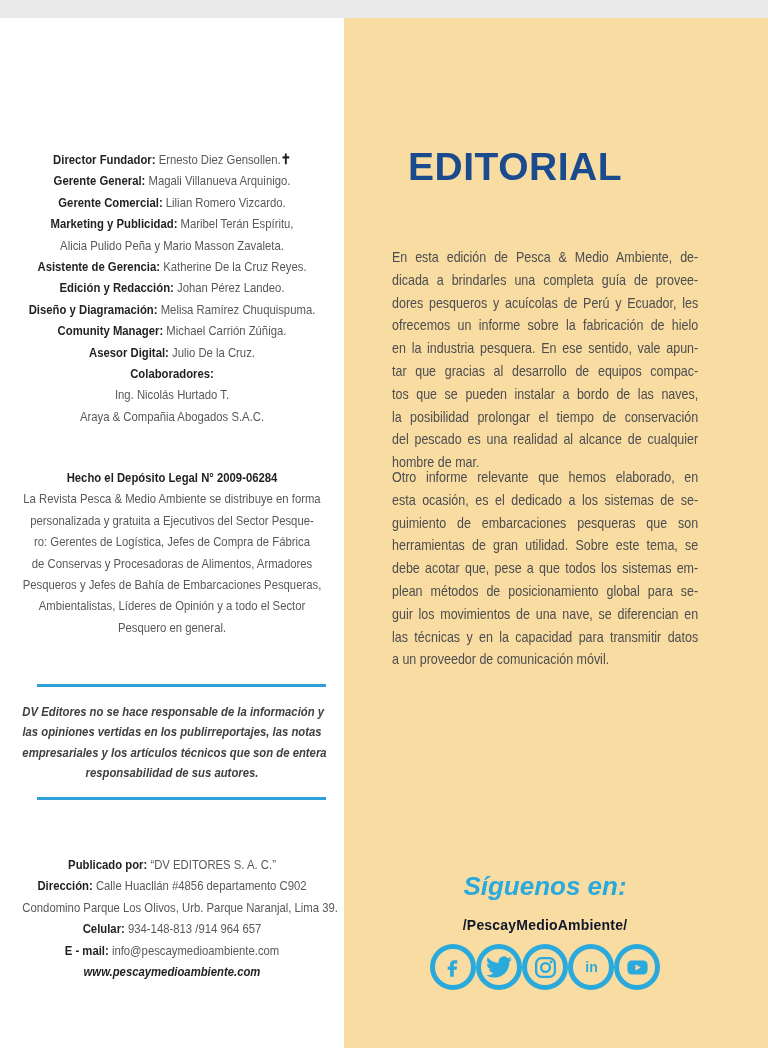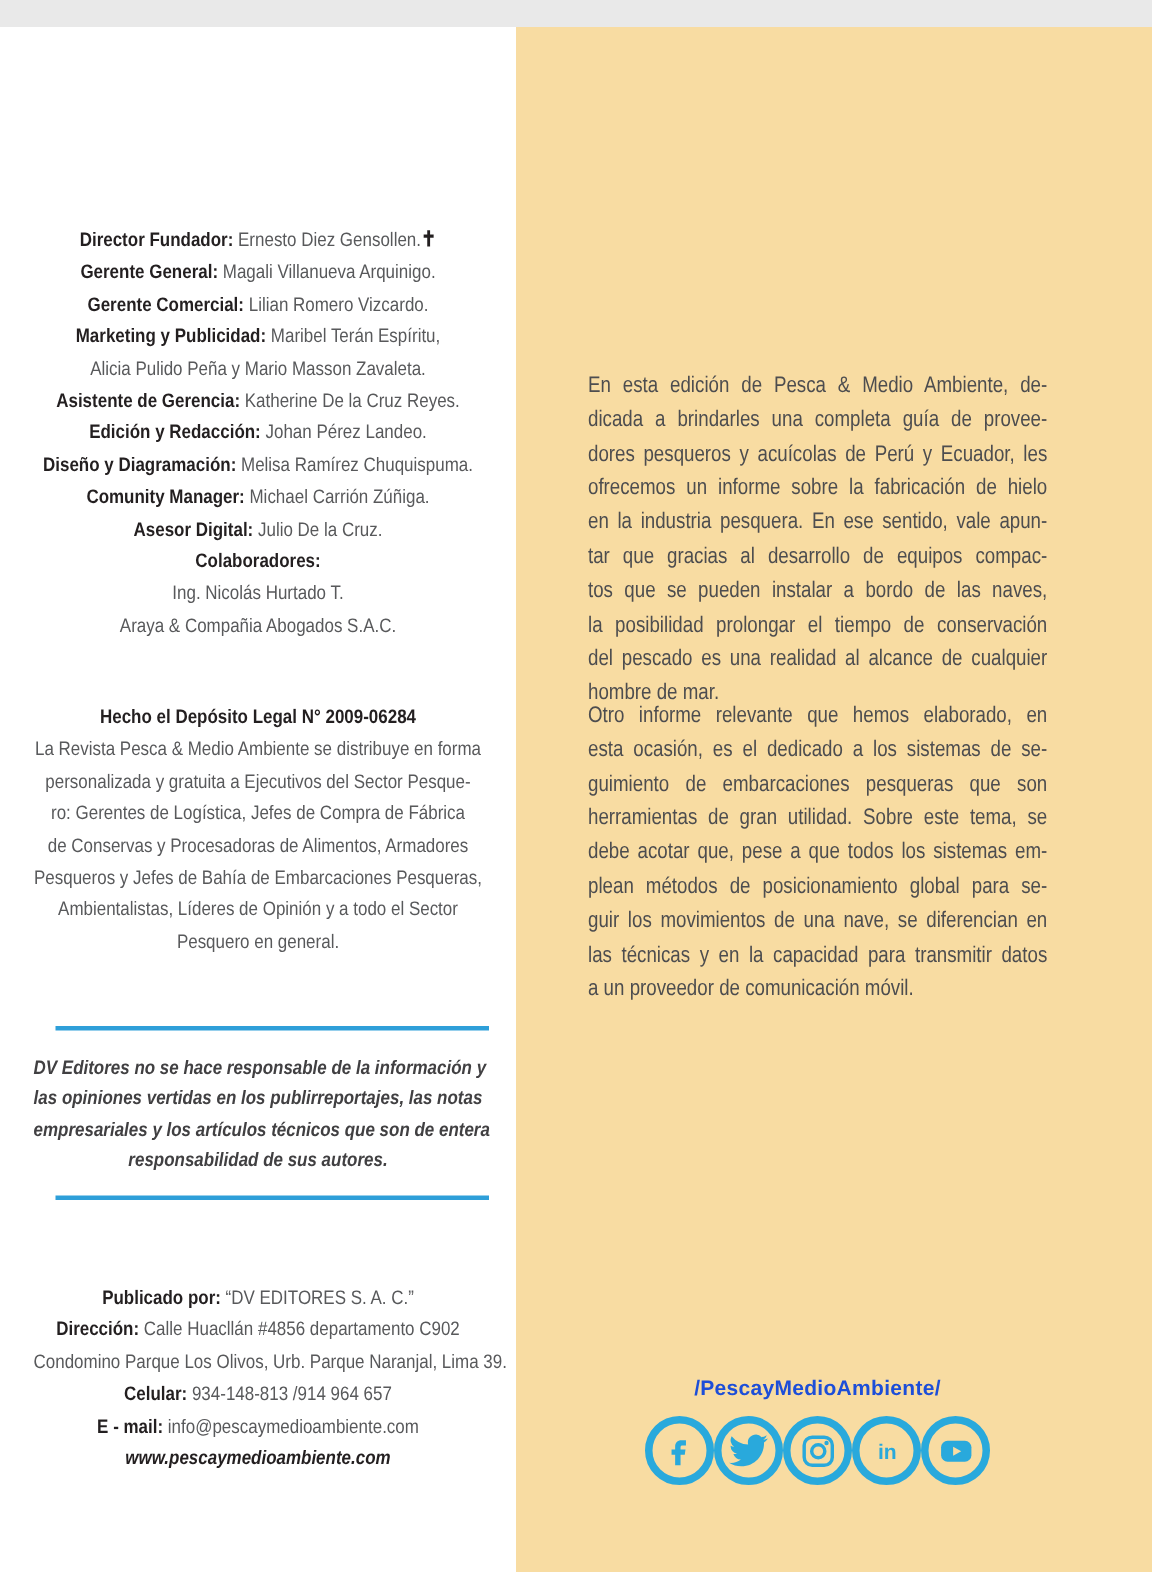--- a/index.html
+++ b/index.html
@@ -39,21 +39,21 @@
   .epara { position:absolute; left:48px; width:368px; transform:scaleX(.832); transform-origin:0 0; }
   .epara1 { top:228px; }
   .epara2 { top:448px; }
   .jline { font-size:15px; line-height:22.8px; color:#4D4D4F;
            text-align:justify; text-align-last:justify; }
   .jlast { text-align-last:left; }
 
   .siguenos { position:absolute; left:48px; top:853px; width:306px; text-align:center;
               font-size:26px; font-style:italic; font-weight:bold; color:#29A9DC; }
   .handle { position:absolute; left:48px; top:899px; width:306px; text-align:center;
-            font-size:14px; font-weight:bold; color:#1d4ed8; letter-spacing:.2px; }
+            font-size:14px; font-weight:bold; color:#0f172a; letter-spacing:.2px; }
   .icons { position:absolute; left:48px; top:926px; width:306px;
            display:flex; justify-content:center; }
   .sicon { width:46px; height:46px; box-sizing:border-box; border:5px solid #29A9DC;
            border-radius:50%; display:flex; align-items:center; justify-content:center;
            cursor:pointer; background:transparent; }
   .sicon svg { display:block; }
 </style>
 </head>
 <body>
 
@@ -104,20 +104,21 @@
         <div class="cline"><b>Publicado por:</b> “DV EDITORES S. A. C.”</div>
         <div class="cline"><b>Dirección:</b> Calle Huacllán #4856 departamento C902</div>
         <div class="cline">Condomino Parque Los Olivos, Urb. Parque Naranjal, Lima 39.</div>
         <div class="cline"><b>Celular:</b> 934-148-813 /914 964 657</div>
         <div class="cline"><b>E - mail:</b> info@pescaymedioambiente.com</div>
       </div>
     <div class="website">www.pescaymedioambiente.com</div>
   </div>
 
   <div class="panel">
+    <div class="ed-title">EDITORIAL</div>
 
     <div class="epara epara1">
         <div class="jline">En esta edición de Pesca &amp; Medio Ambiente, de-</div>
         <div class="jline">dicada a brindarles una completa guía de provee-</div>
         <div class="jline">dores pesqueros y acuícolas de Perú y Ecuador, les</div>
         <div class="jline">ofrecemos un informe sobre la fabricación de hielo</div>
         <div class="jline">en la industria pesquera. En ese sentido, vale apun-</div>
         <div class="jline">tar que gracias al desarrollo de equipos compac-</div>
         <div class="jline">tos que se pueden instalar a bordo de las naves,</div>
         <div class="jline">la posibilidad prolongar el tiempo de conservación</div>
@@ -129,20 +130,21 @@
         <div class="jline">esta ocasión, es el dedicado a los sistemas de se-</div>
         <div class="jline">guimiento de embarcaciones pesqueras que son</div>
         <div class="jline">herramientas de gran utilidad. Sobre este tema, se</div>
         <div class="jline">debe acotar que, pese a que todos los sistemas em-</div>
         <div class="jline">plean métodos de posicionamiento global para se-</div>
         <div class="jline">guir los movimientos de una nave, se diferencian en</div>
         <div class="jline">las técnicas y en la capacidad para transmitir datos</div>
         <div class="jline jlast">a un proveedor de comunicación móvil.</div>
       </div>
 
+    <div class="siguenos">Síguenos en:</div>
     <div class="handle">/PescayMedioAmbiente/</div>
 
     <div class="icons">
       <div class="sicon">
         <svg width="24" height="24" viewBox="0 0 24 24">
           <path fill="#29A9DC" d="M13.4 8.6h2.9V5.2h-3c-2.7 0-4.2 1.7-4.2 4.3v1.9H6.7v3.4h2.4v7h3.6v-7h2.8l.5-3.4h-3.3V9.9c0-.9.4-1.3 1.3-1.3z"></path>
         </svg>
       </div>
       <div class="sicon">
         <svg width="26" height="26" viewBox="0 0 24 24">

